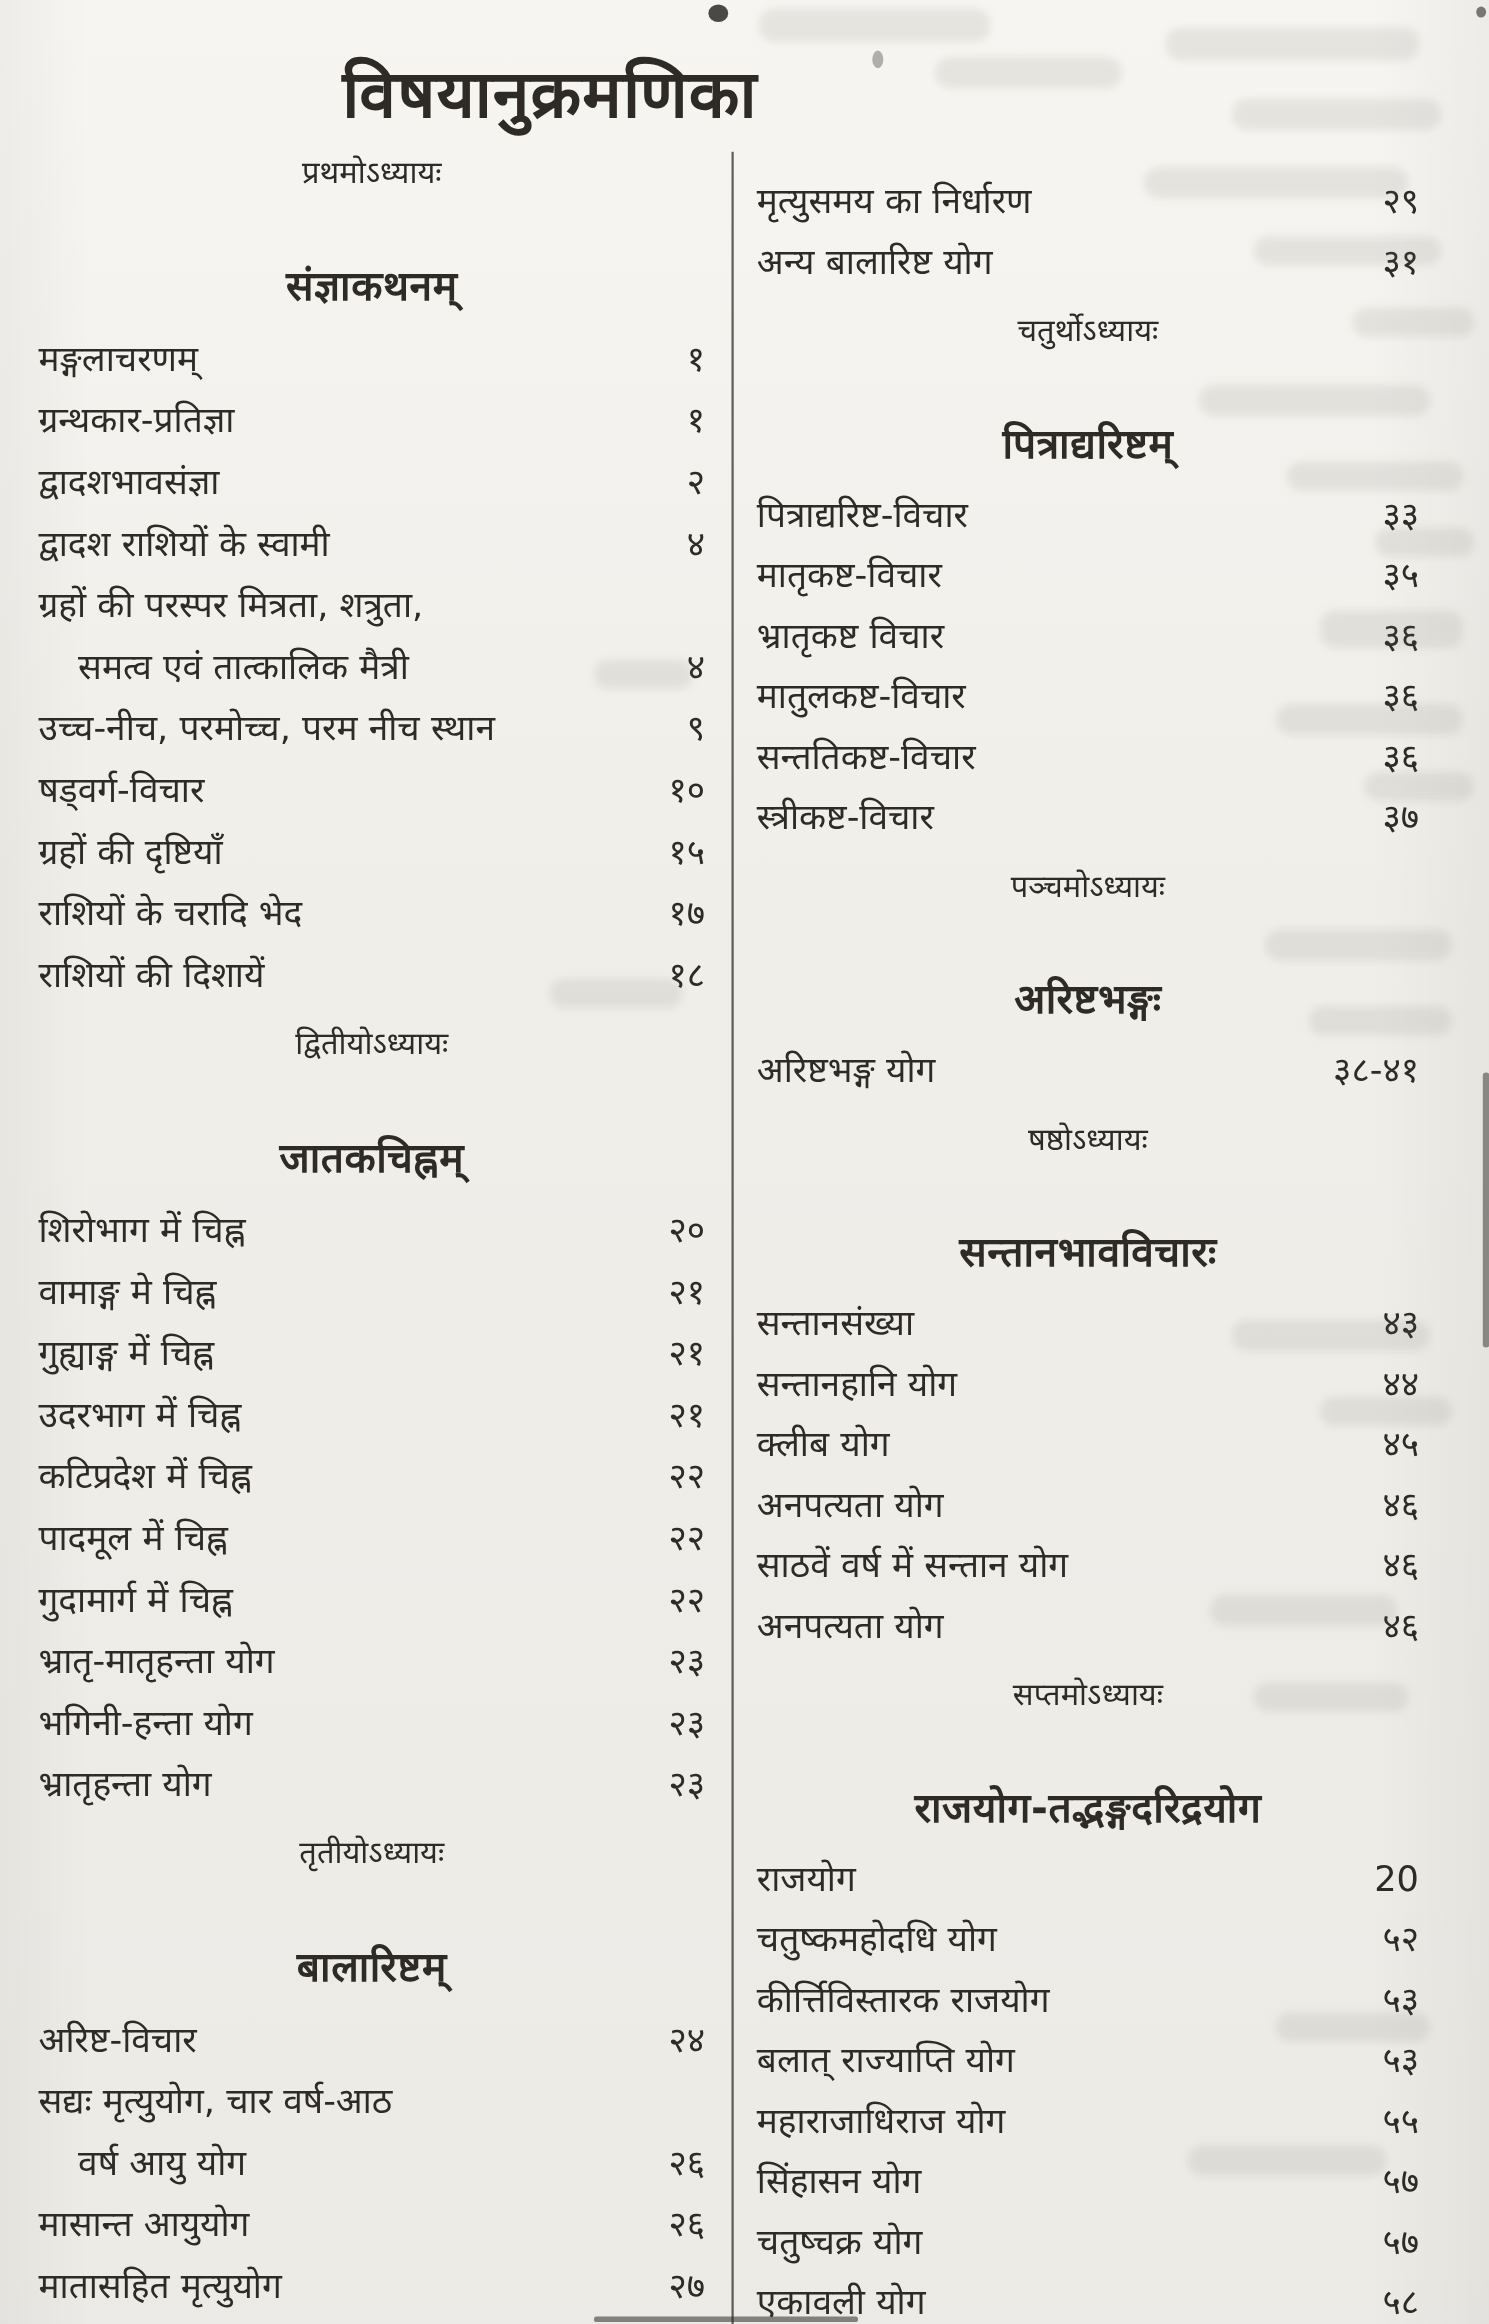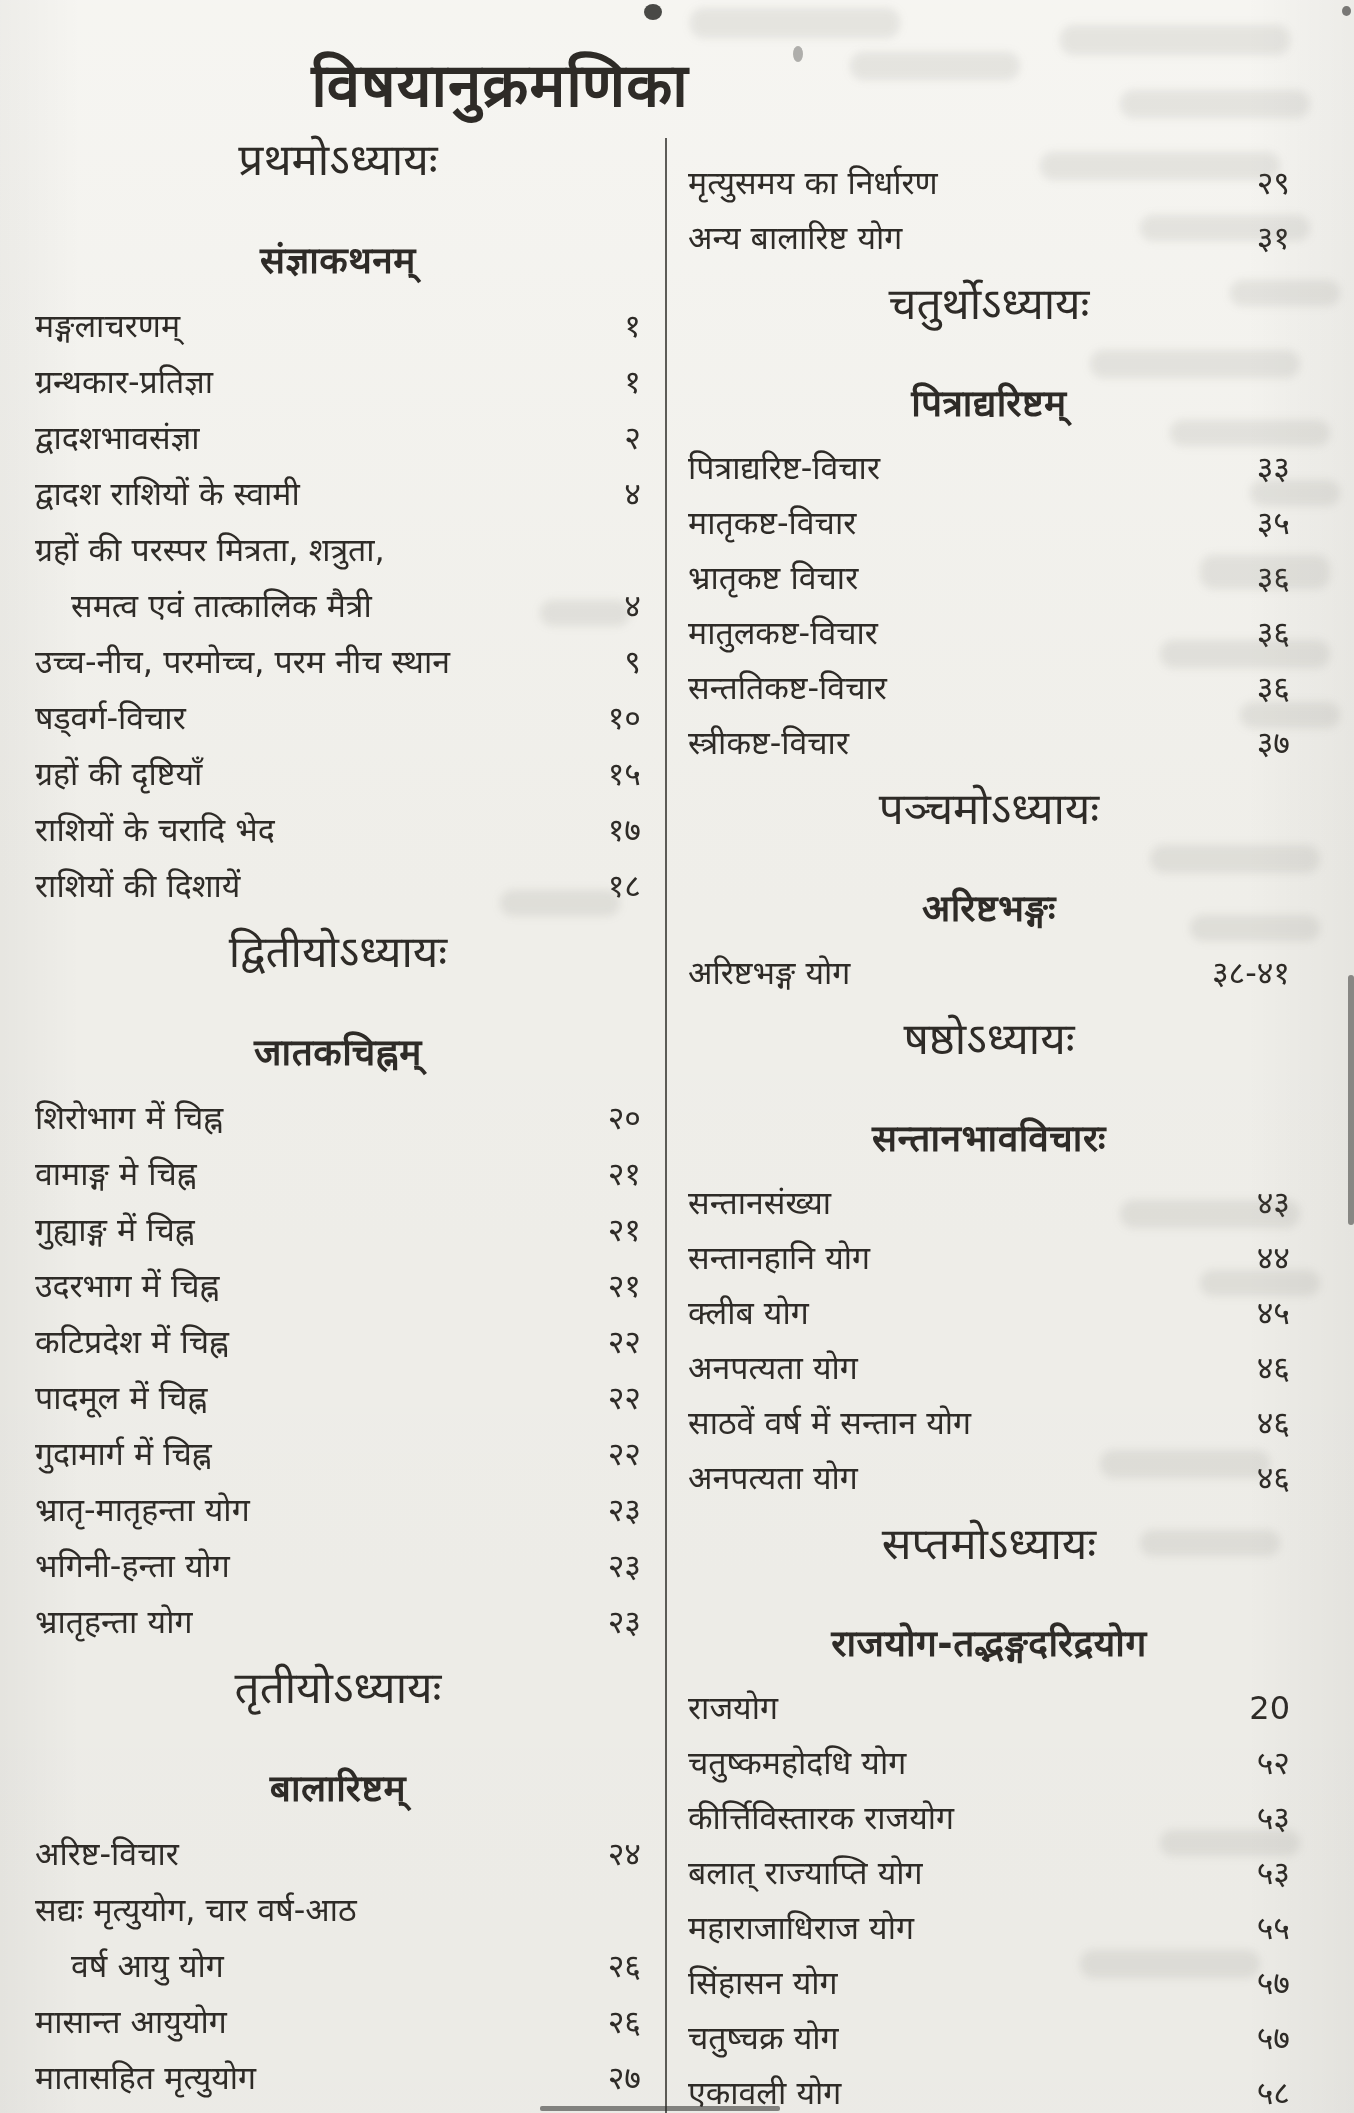--- a/index.html
+++ b/index.html
@@ -24,21 +24,21 @@
   .col-left{left:35px;top:122px;width:606px;}
   .col-right{left:688px;top:156px;width:602px;}
   .entry{
     display:flex;justify-content:space-between;align-items:center;
     font-size:32px;line-height:56px;white-space:nowrap;
   }
   .col-right .entry{line-height:55px;}
   .entry .pagenum{margin-left:12px;}
   .entry.indent{padding-left:36px;}
   .chapter{
-    text-align:center;font-size:44px;line-height:56px;margin-top:10px;font-weight:500;
+    text-align:center;font-size:28px;line-height:56px;margin-top:10px;font-weight:500;font-family:Liberation Mono, monospace;
   }
   .col-right .chapter{line-height:55px;}
   .section{
     text-align:center;font-size:37px;font-weight:700;line-height:58px;margin-bottom:8px;
     letter-spacing:0.5px;
     margin-top:44px;
   }
   .ghost{
     position:absolute;background:rgba(110,105,95,0.12);
     filter:blur(4px);border-radius:14px;pointer-events:none;

